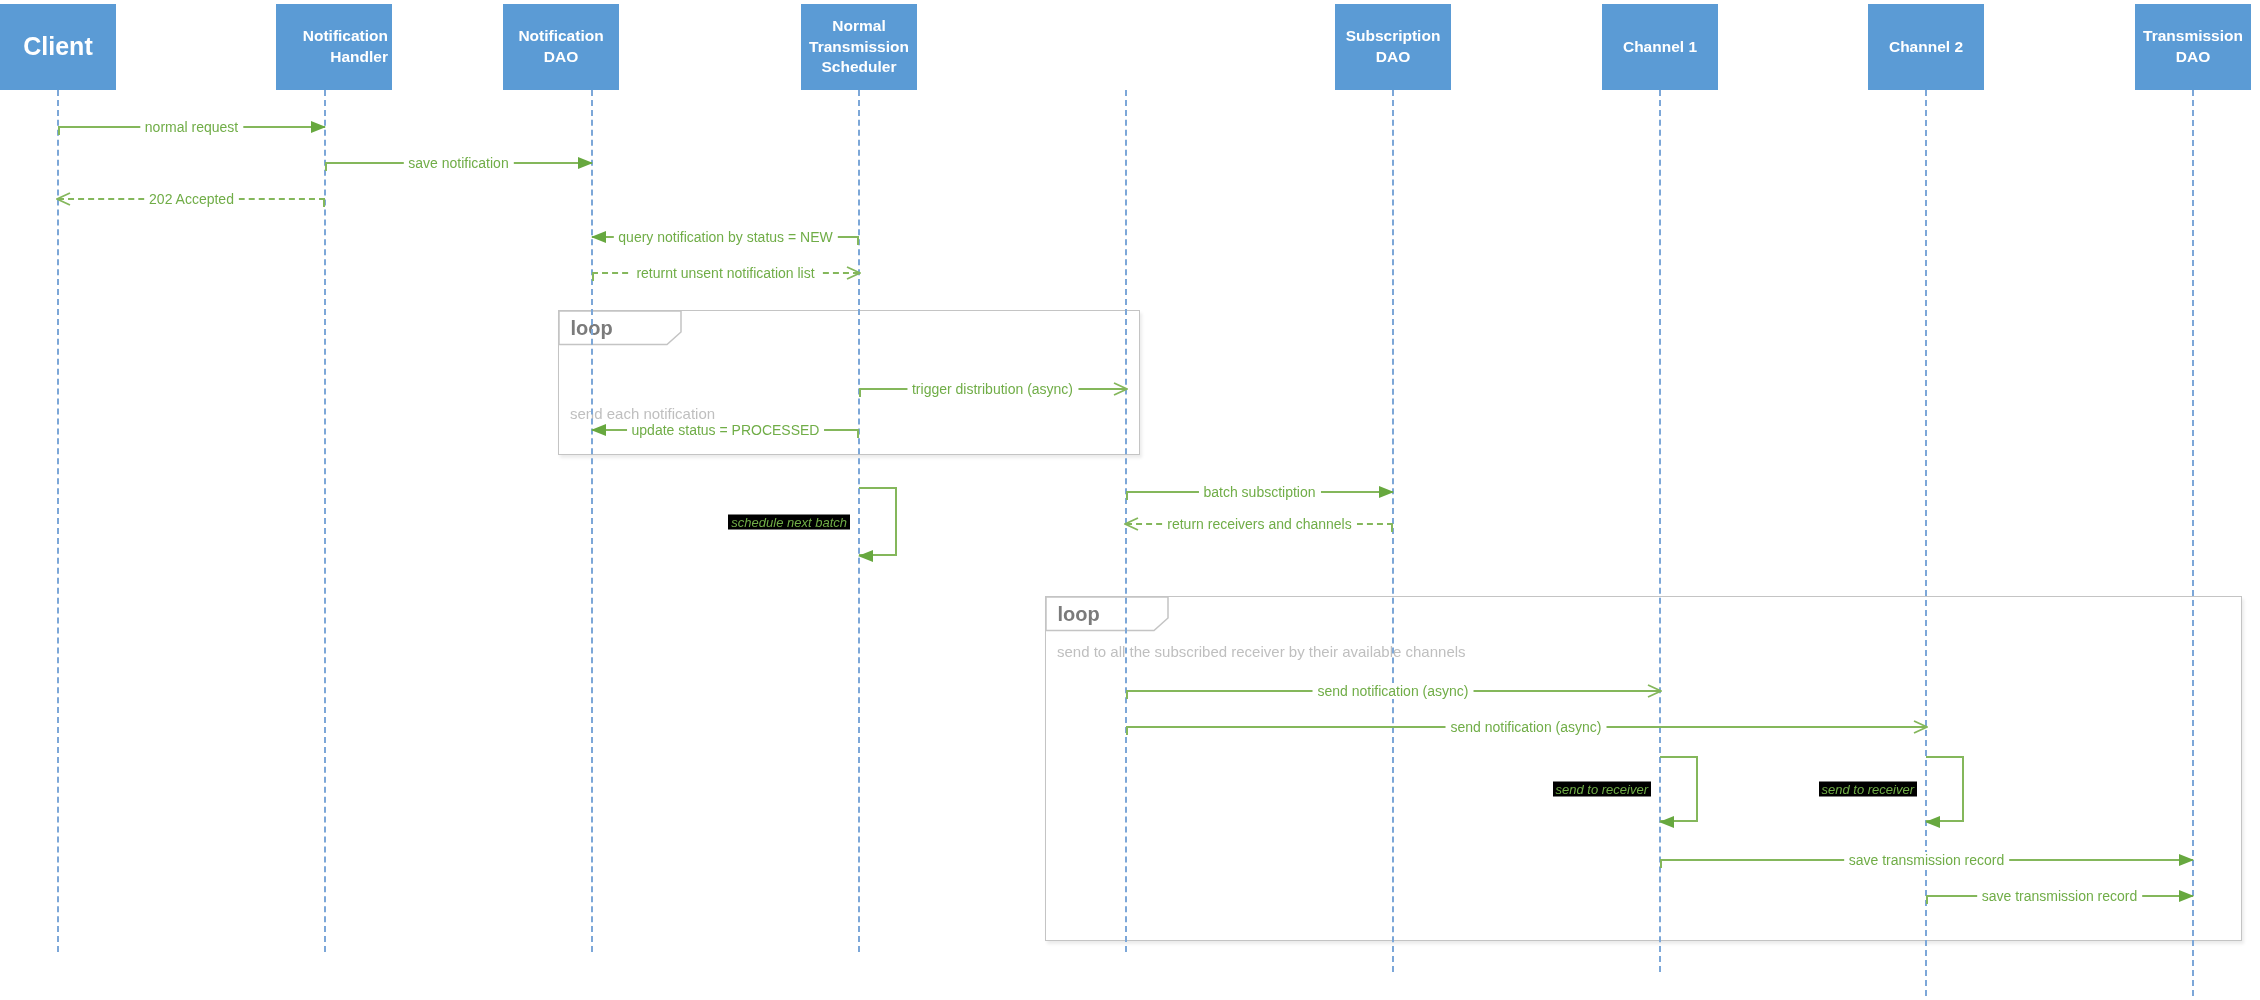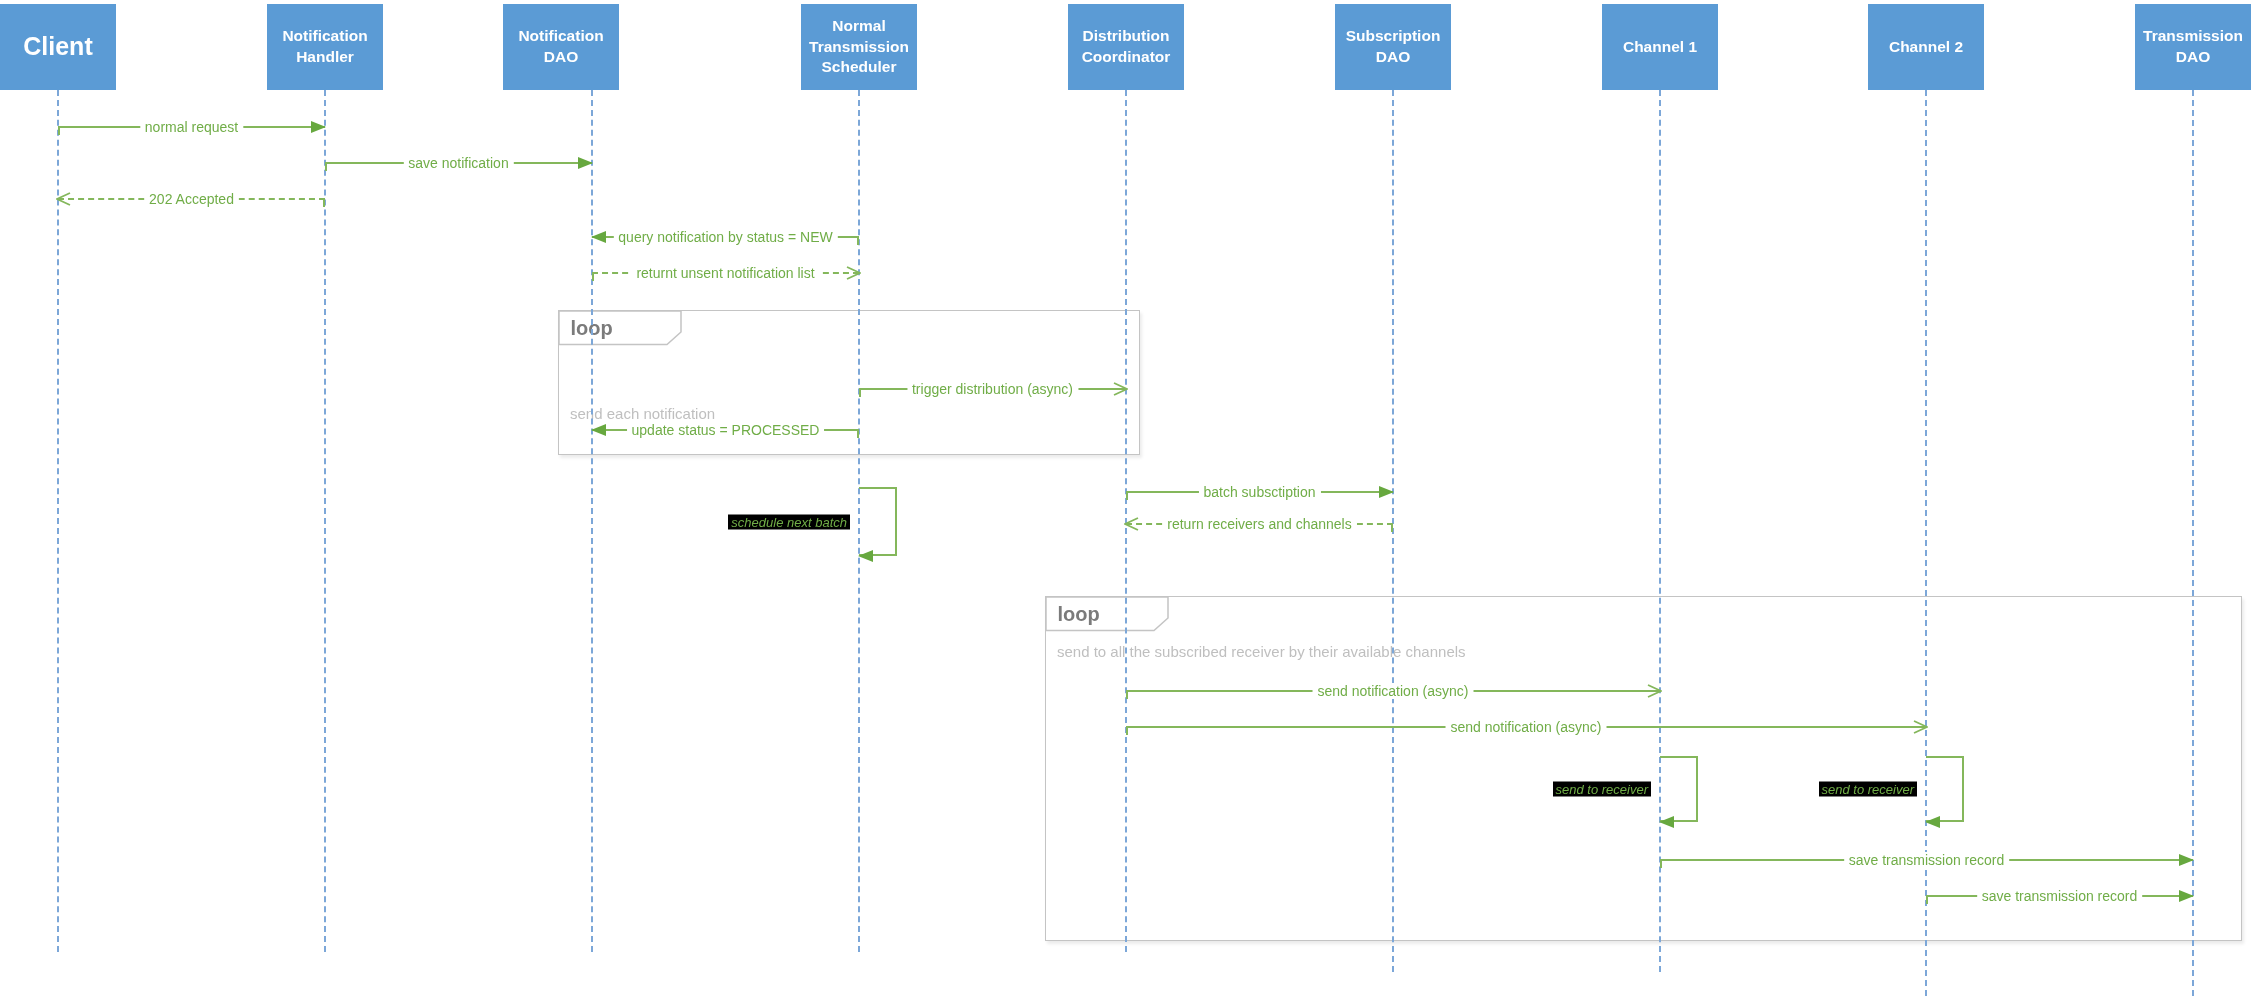--- a/index.html
+++ b/index.html
@@ -72,31 +72,28 @@
     <div class="lifeline" style="left: 591px; height: 862px;"></div>
     <div class="lifeline" style="left: 858px; height: 862px;"></div>
     <div class="lifeline" style="left: 1125px; height: 862px;"></div>
     <div class="lifeline" style="left: 1392px; height: 882px;"></div>
     <div class="lifeline" style="left: 1659px; height: 882px;"></div>
     <div class="lifeline" style="left: 1925px; height: 906px;"></div>
     <div class="lifeline" style="left: 2192px; height: 906px;"></div>
     <div class="participant p-big" style="left: 0px;">
       <span class="plabel">Client</span>
     </div>
-    <div class="participant" style="left: 267px;">
+    <div class="participant" style="left: 276px; text-align: right;">
       <span class="plabel">Notification Handler</span>
     </div>
     <div class="participant" style="left: 503px;">
       <span class="plabel">Notification DAO</span>
     </div>
     <div class="participant" style="left: 801px;">
       <span class="plabel">Normal Transmission Scheduler</span>
-    </div>
-    <div class="participant" style="left: 1068px;">
-      <span class="plabel">Distribution Coordinator</span>
     </div>
     <div class="participant" style="left: 1335px;">
       <span class="plabel">Subscription DAO</span>
     </div>
     <div class="participant" style="left: 1602px; align-items: center;">
       <span class="plabel">Channel 1</span>
     </div>
     <div class="participant" style="left: 1868px;">
       <span class="plabel">Channel 2</span>
     </div>

